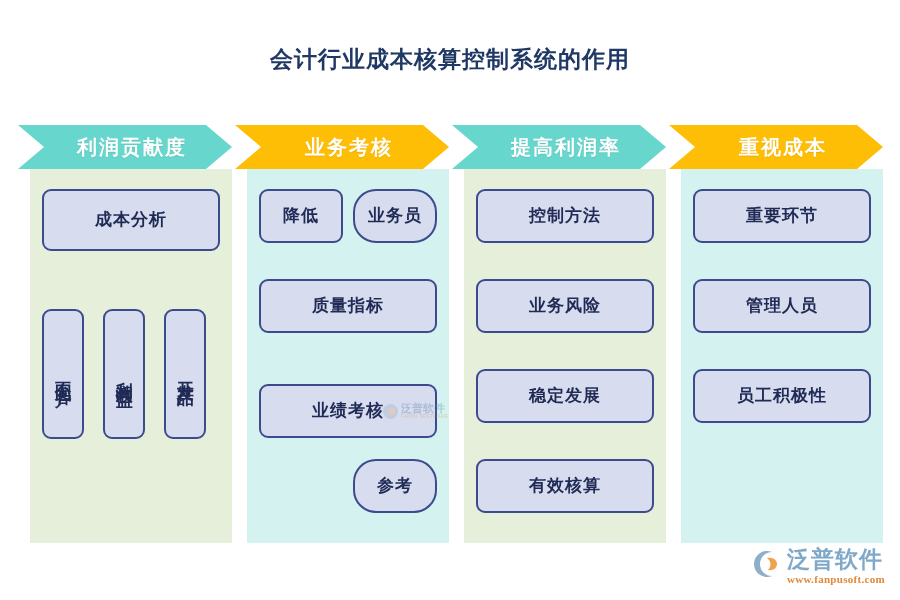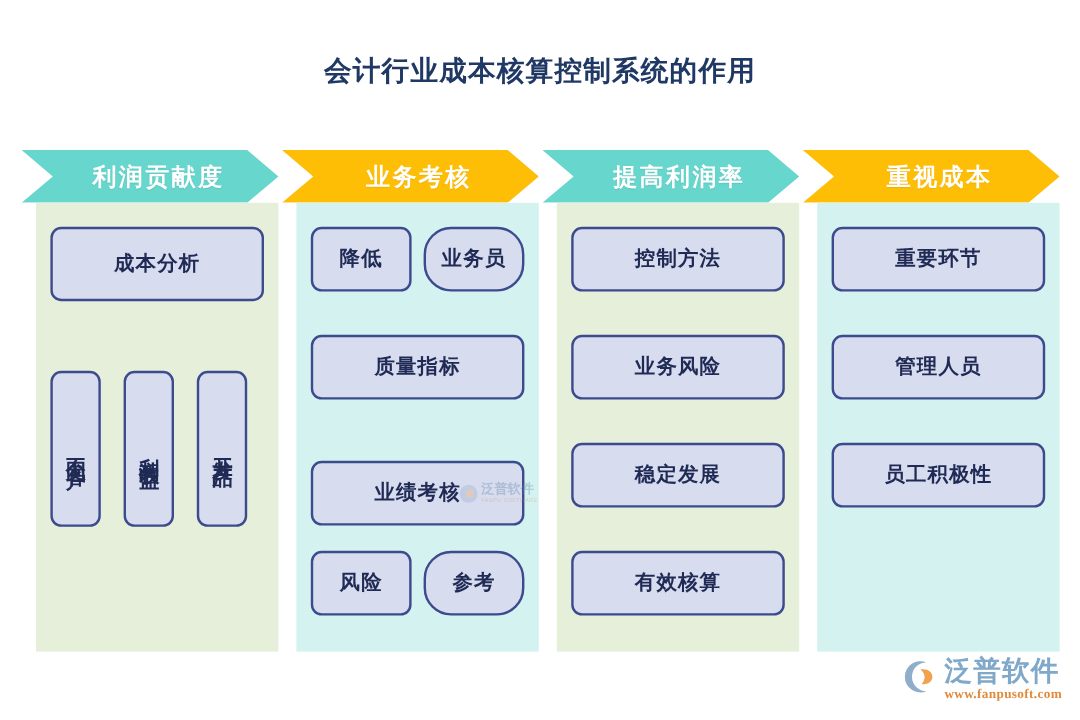--- a/index.html
+++ b/index.html
@@ -244,21 +244,20 @@
 
   <div class="column col-1">
     <div class="banner banner-orange">
       <span class="banner-label">业务考核</span>
     </div>
     <div class="panel panel-mint">
       <div class="box box-half-l" style="top:20px;">降低</div>
       <div class="box box-half-r" style="top:20px;">业务员</div>
       <div class="box box-wide" style="top:110px; height:54px;">质量指标</div>
       <div class="box box-wide" style="top:215px; height:54px;">业绩考核</div>
-      <div class="box box-half-l" style="top:290px;">风险</div>
       <div class="box box-half-r" style="top:290px;">参考</div>
     </div>
   </div>
 
   <div class="column col-2">
     <div class="banner banner-teal">
       <span class="banner-label">提高利润率</span>
     </div>
     <div class="panel panel-green">
       <div class="box box-wide" style="top:20px; height:54px;">控制方法</div>

